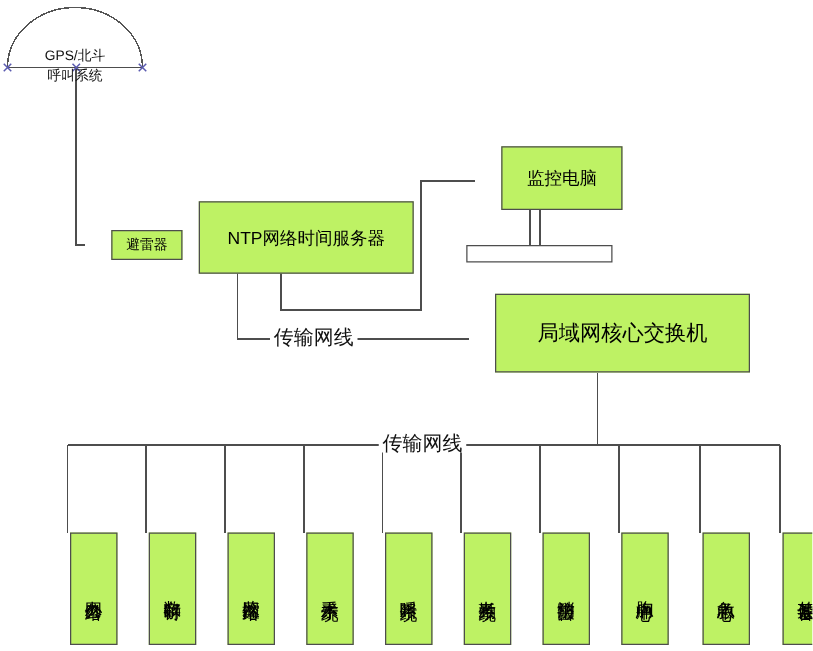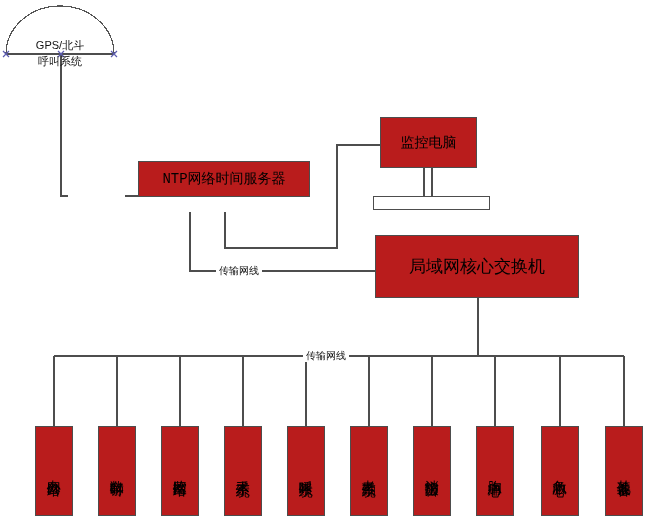--- a/index.html
+++ b/index.html
@@ -22,26 +22,27 @@
     position: absolute;
     left: 0;
     top: 0;
     width: 650px;
     height: 521px;
   }
   .node {
     position: absolute;
     box-sizing: border-box;
     border: 1px solid #4d4d4d;
-    background: #b91c1c;
+    background: #bef264;
     display: flex;
     align-items: center;
     justify-content: center;
     text-align: left;
     line-height: 1.15;
+    margin-left: 21px;
   }
   .node-label {
     display: block;
   }
   #antenna-label {
     position: absolute;
     left: 5px;
     top: 14px;
     width: 110px;
     text-align: center;
@@ -58,23 +59,22 @@
     width: 57px;
     height: 24px;
     font-size: 11px;
   }
 
   
   #node-ntp {
     left: 138px;
     top: 161px;
     width: 172px;
-    height: 36px;
+    height: 58px;
     font-size: 14px;
-    font-family: Liberation Mono, monospace;
   }
 
   
   #node-monitor {
     left: 380px;
     top: 117px;
     width: 97px;
     height: 51px;
     font-size: 14px;
   }
@@ -109,21 +109,21 @@
     writing-mode: vertical-rl;
     text-orientation: upright;
     letter-spacing: 1px;
     line-height: 1.05;
   }
 
   
   .wire-label {
     position: absolute;
     background: #ffffff;
-    font-size: 10px;
+    font-size: 16px;
     padding: 0 3px;
     line-height: 13px;
     color: #111111;
     white-space: nowrap;
   }
   #wire-label-upper {
     left: 216px;
     top: 264px;
   }
   #wire-label-lower {
@@ -174,20 +174,23 @@
       <path d="M 58 51 L 64 57 M 64 51 L 58 57"></path>
       <path d="M 111 51 L 117 57 M 117 51 L 111 57"></path>
     </g>
   </svg>
 
   <div id="antenna-label">
     <span>GPS/北斗</span><br>
     <span>呼叫系统</span>
   </div>
 
+  <div class="node" id="node-arrester">
+    <span class="node-label">避雷器</span>
+  </div>
 
   <div class="node" id="node-ntp">
     <span class="node-label">NTP网络时间服务器</span>
   </div>
 
   <div class="node" id="node-monitor">
     <span class="node-label">监控电脑</span>
   </div>
   <div id="monitor-base"></div>
 

